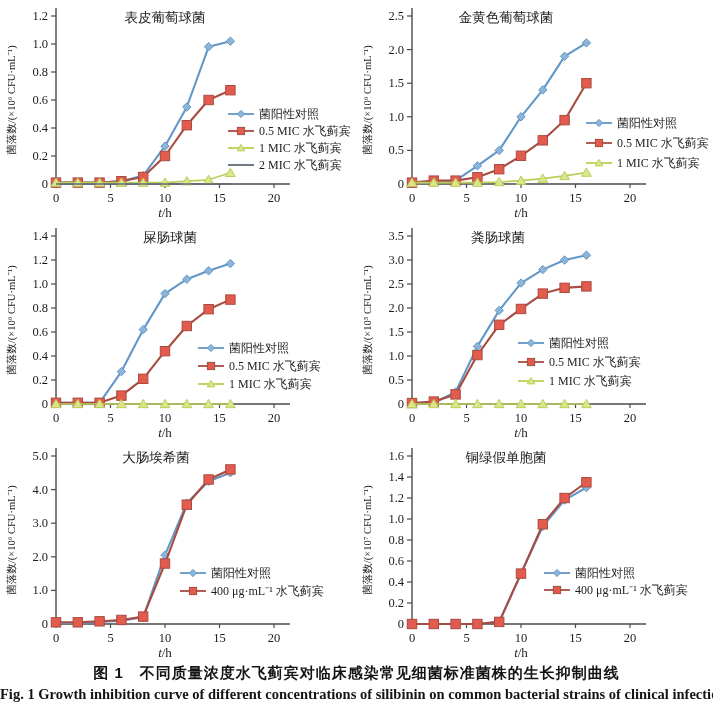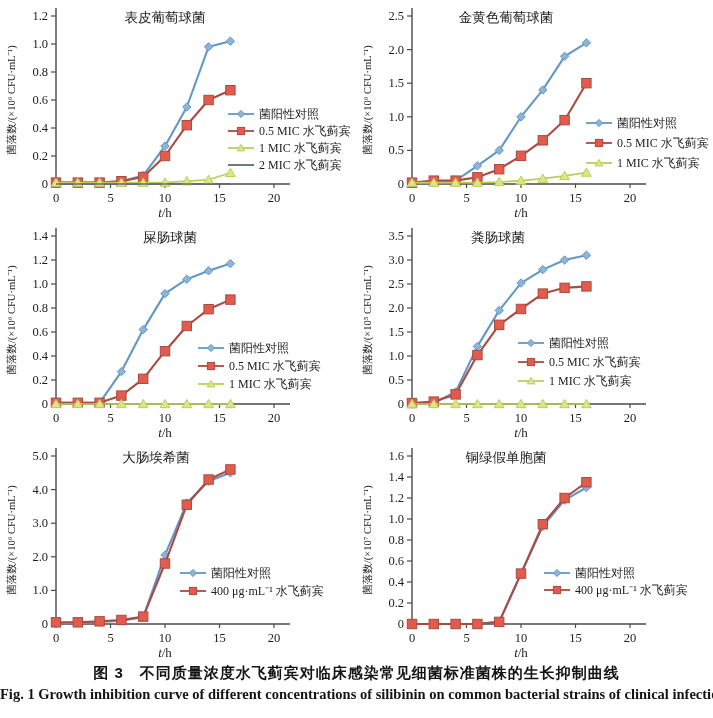--- a/index.html
+++ b/index.html
@@ -442,16 +442,16 @@
           <line x1="188" y1="133" x2="214" y2="133" stroke="#6398c6" stroke-width="1.8"></line>
           <polygon points="201,129.4 204.6,133 201,136.6 197.4,133" fill="#8db5d9" stroke="#6398c6" stroke-width="1"></polygon>
           <text x="219" y="137" text-anchor="start" font-size="12" fill="#1c1c1c" font-family="&quot;Liberation Serif&quot;, serif">菌阳性对照</text>
           <line x1="188" y1="150" x2="214" y2="150" stroke="#a84b41" stroke-width="1.8"></line>
           <rect x="197.4" y="146.4" width="7.2" height="7.2" fill="#e25b4d" stroke="#a84b41" stroke-width="1"></rect>
           <text x="219" y="154" text-anchor="start" font-size="12" fill="#1c1c1c" font-family="&quot;Liberation Serif&quot;, serif">400 μg·mL⁻¹ 水飞蓟宾</text>
         </svg>
     </div>
   </div>
   <div class="captions">
-    <div class="cap-zh">图 3　不同质量浓度水飞蓟宾对临床感染常见细菌标准菌株的生长抑制曲线</div>
+    <div class="cap-zh">图 1　不同质量浓度水飞蓟宾对临床感染常见细菌标准菌株的生长抑制曲线</div>
     <div class="cap-en">Fig. 1   Growth inhibition curve of different concentrations of silibinin on common bacterial strains of clinical infection</div>
   </div>
 </div>
 
 </body></html>

